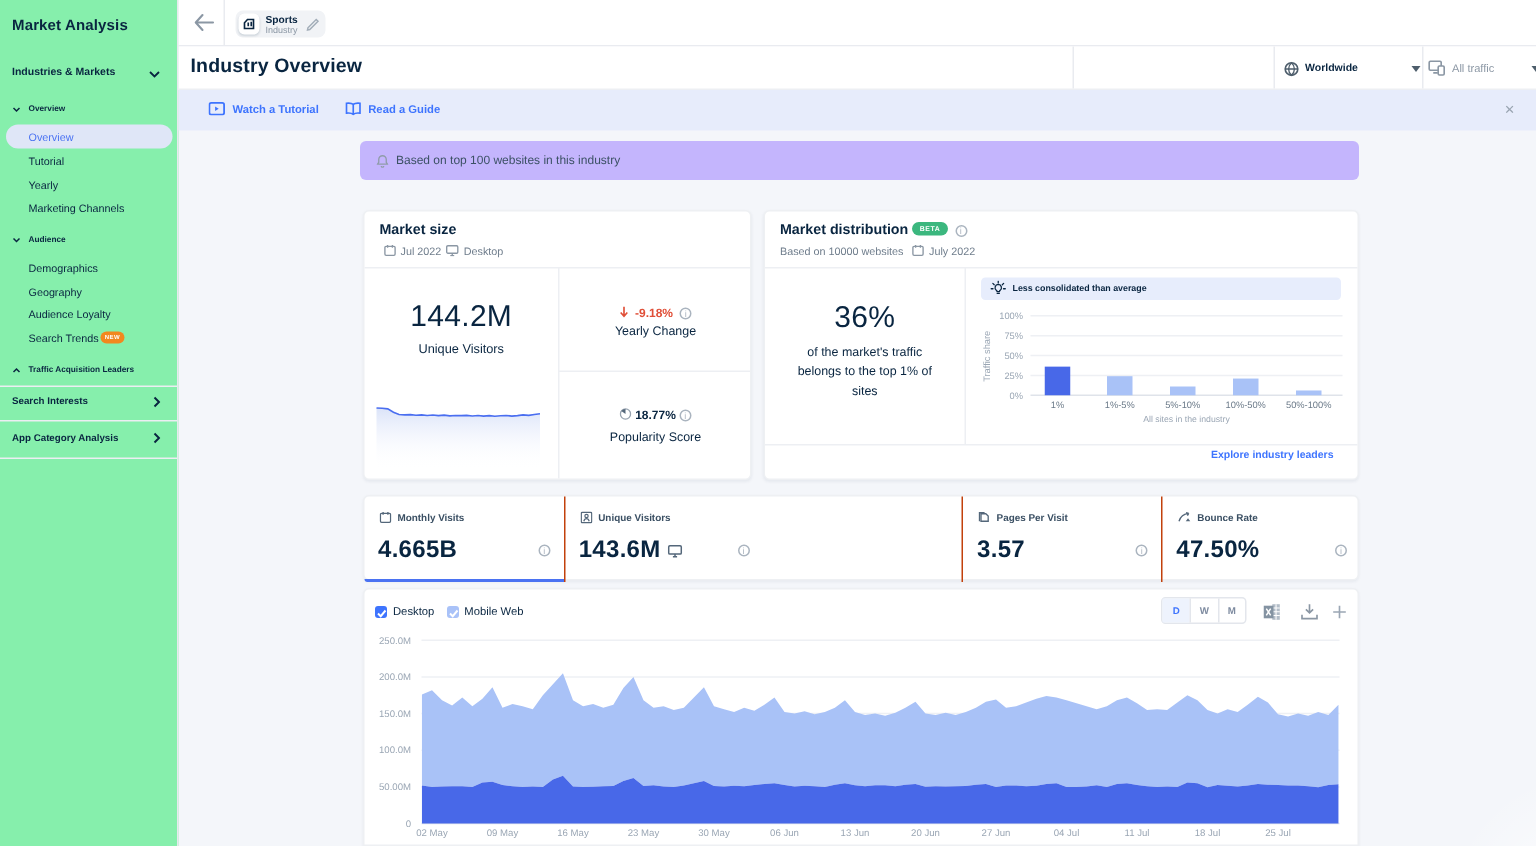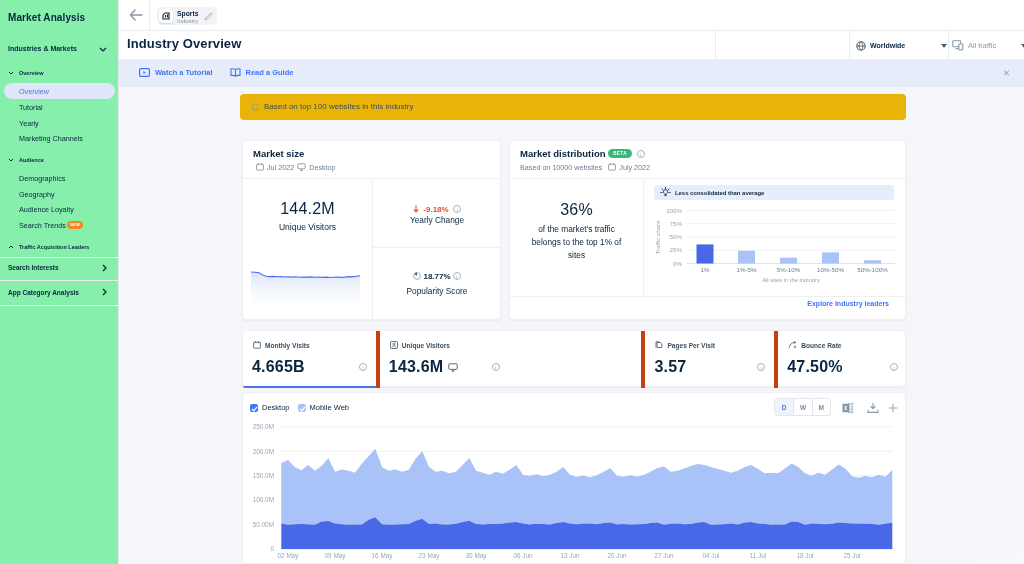--- a/index.html
+++ b/index.html
@@ -22,51 +22,51 @@
 #headband{position:absolute;left:119px;top:31px;right:0;height:29px;background:#fff;border-bottom:1px solid #edeff3}
 #headband h1{font-size:13px;font-weight:700;color:#092540;position:absolute;left:8px;top:5px;letter-spacing:.1px}
 .hsep{position:absolute;top:0;bottom:0;width:1px;background:#e9ebf0}
 .hsel{position:absolute;top:0;height:29px;display:flex;align-items:center;font-size:7.2px;color:#65737f}
 .caret{display:inline-block;width:0;height:0;border-left:3.2px solid transparent;border-right:3.2px solid transparent;border-top:4px solid #4e5e6c;margin-left:6px}
 #banner{position:absolute;left:119px;top:60px;right:0;height:27px;background:#e7ecfb}
 .blink{position:absolute;top:8px;font-size:7.5px;font-weight:700;color:#3e74fe;display:flex;align-items:center}
 .blink svg{margin-right:5px}
 #bclose{position:absolute;right:14px;top:8px;font-size:8.5px;color:#99a4b1}
 
-#notif{position:absolute;left:240px;top:94px;width:666px;height:26px;background:#eab308;border-radius:4px}
+#notif{position:absolute;left:240px;top:94px;width:666px;height:26px;background:#c4b5fd;border-radius:4px}
 #notif span{position:absolute;left:24px;top:7.5px;font-size:8px;color:#3c5165}
 
 .card{position:absolute;background:#fff;border-radius:4px;box-shadow:0 1px 2px rgba(9,37,64,.06);border:1px solid #eef0f3}
 #card1{left:242px;top:140px;width:259px;height:180px}
 #card2{left:509px;top:140px;width:397px;height:180px}
 .ctitle{position:absolute;left:10px;top:6.5px;font-size:9.5px;font-weight:700;color:#092540}
 .csub{position:absolute;left:10px;top:21.5px;font-size:7.2px;color:#6f7d8c;display:flex;align-items:center;white-space:nowrap}
 .csub svg{margin:0 3px}
 .hdiv{position:absolute;left:0;right:0;top:37px;height:1px;background:#edeff3}
 #c1vdiv{position:absolute;left:129px;top:37px;bottom:0;width:1px;background:#edeff3}
 #c1hdiv{position:absolute;left:129px;right:0;top:106px;height:1px;background:#edeff3}
-.bignum{font-size:16px;font-weight:500;color:#092540;letter-spacing:.2px}
+.bignum{font-size:20px;font-weight:500;color:#092540;letter-spacing:.2px}
 .c1left{position:absolute;left:0;top:59px;width:129px;text-align:center}
 .c1left .sub{font-size:8.5px;color:#092540;margin-top:4px}
 .c1cellA{position:absolute;left:129px;top:57px;width:130px;text-align:center}
 .c1cellB{position:absolute;left:129px;top:131px;width:130px;text-align:center}
 .redval{font-size:8px;font-weight:700;color:#e04f38}
 .cellsub{font-size:8.3px;color:#092540;margin-top:4.5px}
 .info{display:inline-block;width:8px;height:8px;border:1px solid #aab4bf;border-radius:50%;color:#aab4bf;font-size:6px;line-height:8px;text-align:center;vertical-align:0px;font-weight:400}
 .beta{display:inline-block;background:#3bb77e;color:#fff;font-size:4.6px;font-weight:700;border-radius:6px;padding:2px 5px;letter-spacing:.4px;vertical-align:2px}
 .c2left{position:absolute;left:0;top:60px;width:133px;text-align:center}
 .c2left .txt{font-size:8.3px;color:#092540;margin-top:4px;line-height:13.2px}
 #c2vdiv{position:absolute;left:133px;top:37px;height:117.5px;width:1px;background:#edeff3}
 #c2banner{position:absolute;left:144px;top:44px;width:240px;height:15px;background:#e7edfc;border-radius:3px;display:flex;align-items:center}
 #c2banner span{font-size:5.9px;font-weight:600;color:#092540}
 #c2bot{position:absolute;left:0;right:0;top:154.5px;height:1px;background:#edeff3}
 #c2link{position:absolute;right:16px;top:159px;font-size:7px;font-weight:700;color:#3e74fe}
 
 #metrics{left:242px;top:330px;width:664px;height:57px}
-.mcell{position:absolute;top:0;height:57px;border-left:4px solid #c2410c}
+.mcell{position:absolute;top:0;height:57px;border-left:1px solid #c2410c}
 .mcell:first-child{border-left:none}
 .mlabel{position:absolute;left:10px;top:10px;font-size:6.6px;font-weight:700;color:#3a4f63;display:flex;align-items:center;white-space:nowrap}
 .mlabel svg{margin-right:4px}
 .mval{position:absolute;left:9px;top:27px;font-size:16px;font-weight:700;color:#092540;letter-spacing:.2px;display:flex;align-items:center}
 .minfo{position:absolute;right:9px;top:32px}
 #msel{position:absolute;left:0;top:54.5px;width:132.8px;height:2.5px;background:#4a72f2;border-radius:0 0 0 3px}
 
 #chartcard{left:242px;top:392px;width:664px;height:172px;border-radius:4px 4px 0 0}
 .cb{display:inline-block;width:8px;height:8px;border-radius:2px;position:relative;margin-right:4px}
 .cb svg{position:absolute;left:1px;top:2px}

